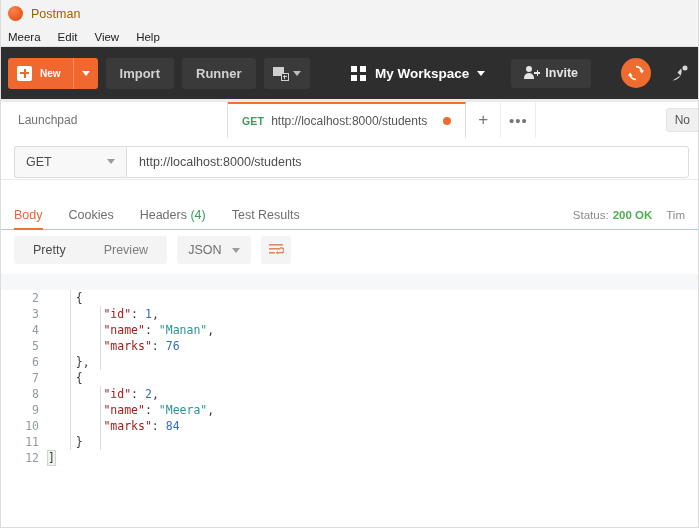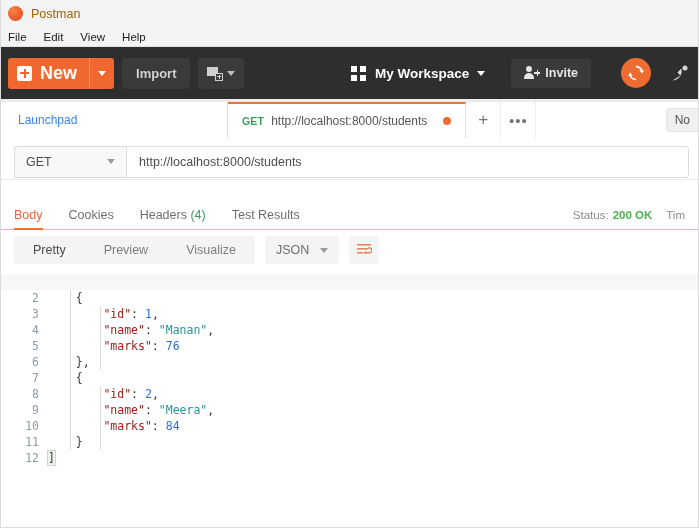--- a/index.html
+++ b/index.html
@@ -92,21 +92,21 @@
     margin-right: 8px;
     flex: 0 0 auto;
   }
   .plus-box::before, .plus-box::after {
     content: "";
     position: absolute;
     background: #f06730;
   }
   .plus-box::before { left: 6.5px; top: 3px; width: 2px; height: 9px; }
   .plus-box::after  { top: 6.5px; left: 3px; height: 2px; width: 9px; }
-  .btn-new .newtext { color: #fff; font-size: 18px; font-weight: bold; }
+  .btn-new .newtext { color: #fff; font-size: 10px; font-weight: bold; }
   .btn-new .split {
     width: 24px; height: 100%;
     border-left: 1px solid rgba(255,255,255,0.28);
     display: flex; align-items: center; justify-content: center;
   }
   .caret {
     width: 0; height: 0;
     border-left: 4px solid transparent;
     border-right: 4px solid transparent;
     border-top: 5px solid #ffffff;
@@ -226,21 +226,21 @@
     position: relative;
   }
   .tab {
     height: 36px;
     background: #ffffff;
     display: flex;
     align-items: center;
     box-sizing: border-box;
     border-right: 1px solid #e0e0e0;
     font-size: 12px;
-    color: #3b82f6;
+    color: #737373;
     cursor: pointer;
     padding: 0 14px;
   }
   .tab.launchpad { width: 228px; padding-left: 18px; }
   .tab.active {
     border-top: 2px solid #f0722f;
     color: #4a4a4a;
   }
   .method-get {
     color: #3c9c5b;
@@ -450,39 +450,40 @@
 </style>
 </head>
 <body>
 
 <div class="titlebar">
   <div class="app-logo"></div>
   <div class="app-title">Postman</div>
 </div>
 
 <div class="menubar">
-  <div class="menu-item">File</div>
+  <div class="menu-item">Meera</div>
   <div class="menu-item">Edit</div>
   <div class="menu-item">View</div>
   <div class="menu-item">Help</div>
 </div>
 
 <div class="toolbar">
 
   <div class="btn-new">
     <div class="label-wrap">
       <span class="plus-box"></span>
       <span class="newtext">New</span>
     </div>
     <div class="split">
       <span class="caret"></span>
     </div>
   </div>
 
   <div class="tb-btn">Import</div>
+  <div class="tb-btn">Runner</div>
 
   <div class="tb-btn icon-only">
     <span class="win-icon">
       <span class="r1"></span>
         <span class="r2"></span>
     </span>
     <span class="caret dark"></span>
   </div>
 
   <div class="tb-center">
@@ -568,21 +569,20 @@
     <span>Status:</span>
     <span class="stat-val">200 OK</span>
     <span class="meta-group">Tim</span>
   </div>
 </div>
 
 <div class="body-toolbar">
   <div class="seg">
     <div class="sitem active">Pretty</div>
     <div class="sitem">Preview</div>
-    <div class="sitem">Visualize</div>
   </div>
 
   <div class="json-select">
     <span>JSON</span>
     <span class="caret grey"></span>
   </div>
 
   <div class="wrap-btn">
     <svg width="16" height="14" viewBox="0 0 16 14">
       <rect x="1" y="1" width="14" height="1.6" fill="#e08a63"></rect>

